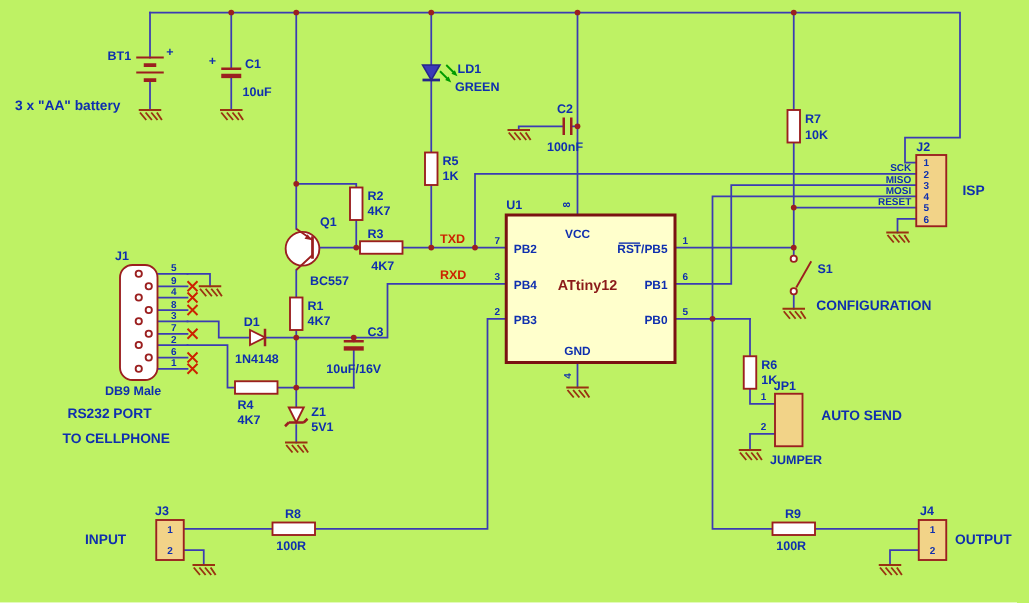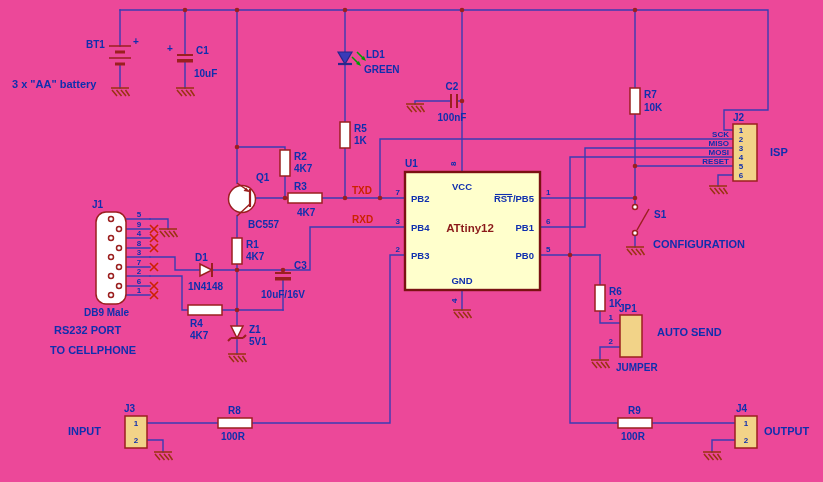--- a/index.html
+++ b/index.html
@@ -1,16 +1,16 @@
 <!DOCTYPE html>
 <html><head>
 <meta charset="utf-8">
 <style>
   html,body{margin:0;padding:0;background:#ffffff;}
-  .stage{width:823px;height:482px;background:#ec4899;position:relative;overflow:hidden;}
+  .stage{width:823px;height:482px;background:#bef264;position:relative;overflow:hidden;}
   svg text{font-family:"Liberation Sans","DejaVu Sans",sans-serif;font-weight:bold;}
   .wire{stroke:#3b3bb3;stroke-width:1.4;fill:none;stroke-linecap:square;}
   .comp{stroke:#9b1f1f;stroke-width:1.5;fill:none;}
   .box{fill:#ffffff;stroke:#9b1f1f;stroke-width:1.5;}
   .conn{fill:#f2d388;stroke:#9b1f1f;stroke-width:1.5;}
   .ic{fill:#ffffcc;stroke:#7a1212;stroke-width:2.4;}
   .dot{fill:#9b1f1f;stroke:none;}
   .gnd{stroke:#993311;stroke-width:1.5;fill:none;}
   .lbl{font-size:10px;fill:#0f2fae;}
   .lbl-lg{font-size:11px;fill:#0f2fae;}

